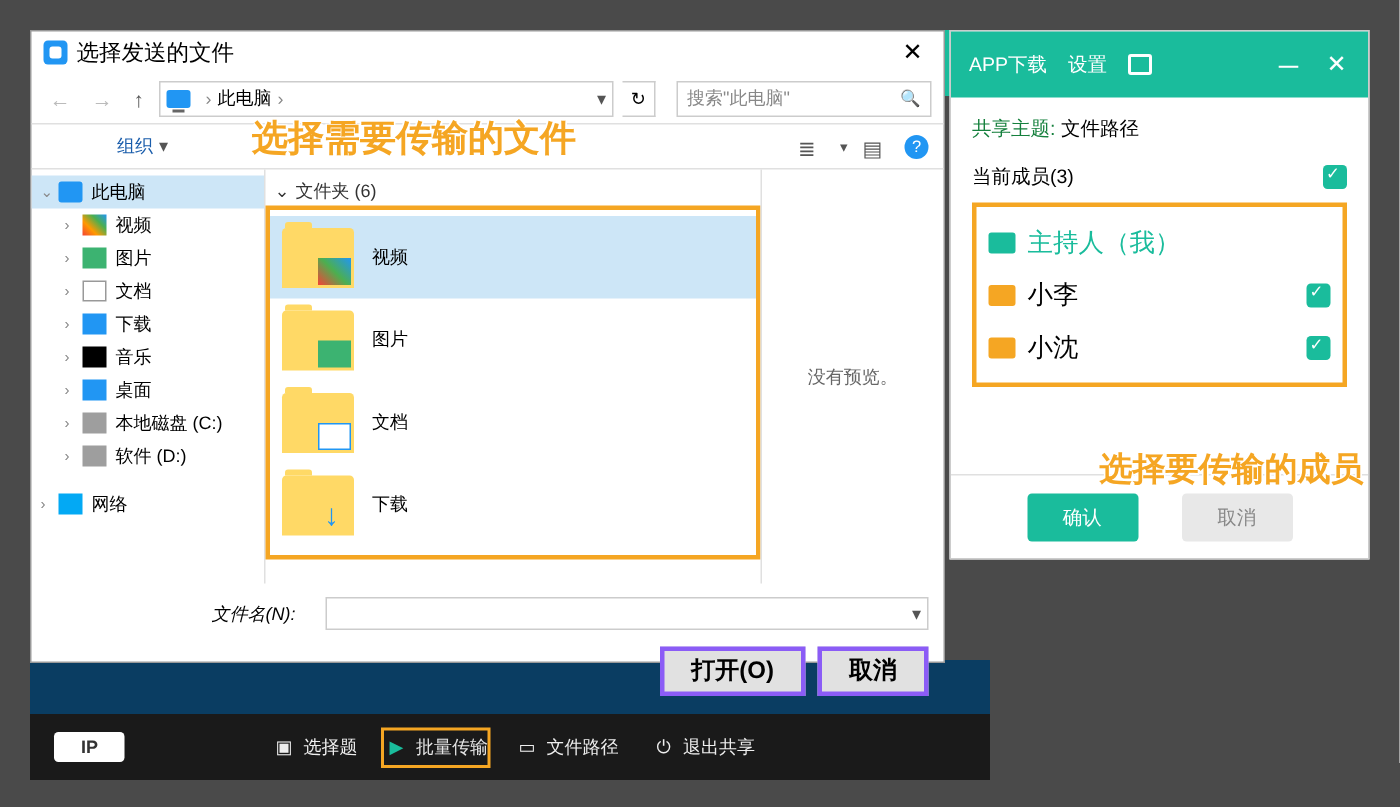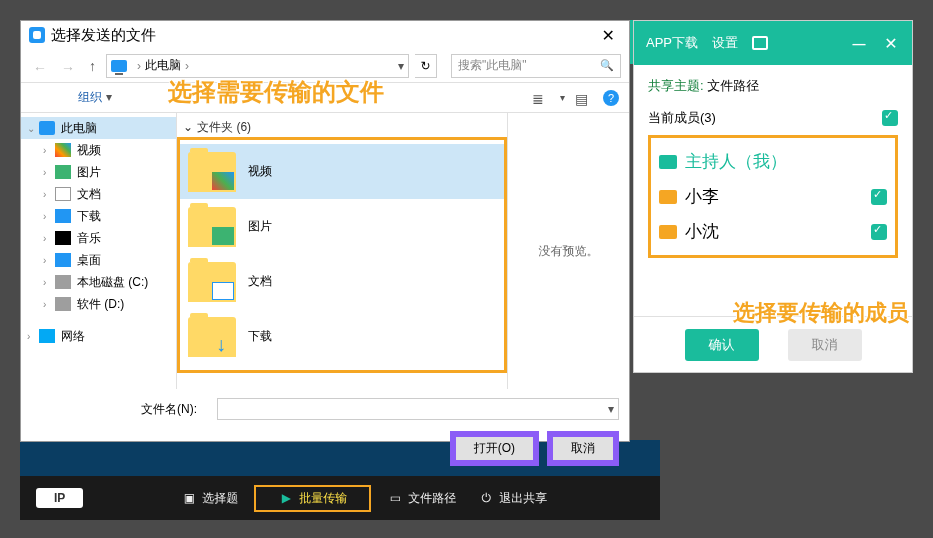--- a/index.html
+++ b/index.html
@@ -63,26 +63,26 @@
 .folder-thumb .overlay.doc { background: #fff; border: 1px solid #2196f3; }
 .folder-thumb .overlay.download { background: transparent; }
 .folder-thumb .overlay.download:before { content: "↓"; position: absolute; color: #2196f3; font-size: 20px; left: 4px; top: -4px; font-weight: bold; }
 .folder-name { font-size: 12px; }
 
 .preview-pane { flex: 1; display: flex; align-items: center; justify-content: center; font-size: 12px; color: #666; border-left: 1px solid #e0e0e0; }
 
 .annotation-file { position: absolute; top: 76px; left: 168px; font-size: 24px; font-weight: bold; color: #f5a623; text-shadow: 1px 1px 0 #fff, -1px -1px 0 #fff, 1px -1px 0 #fff, -1px 1px 0 #fff; pointer-events: none; z-index: 10; }
 
 .filename-row { display: flex; align-items: center; height: 28px; padding: 0 10px; margin-top: 6px; font-size: 12px; }
-.filename-row label { margin-right: 20px; padding-left: 110px; }
+.filename-row label { margin-right: 20px; padding-left: 110px; font-style: italic; }
 .filename-combo { flex: 1; height: 22px; border: 1px solid #ccc; display: flex; align-items: center; padding: 0 4px; }
 .filename-combo:after { content: "▾"; margin-left: auto; color: #555; }
 
 .button-row { display: flex; justify-content: flex-end; padding: 8px 10px; gap: 8px; }
-.win-btn { border: 6px solid #8b5cf6; background: #e1e1e1; padding: 3px 18px; font-size: 12px; cursor: pointer; }
+.win-btn { border: 3px solid #8b5cf6; background: #e1e1e1; padding: 3px 18px; font-size: 16px; cursor: pointer; font-weight: bold; }
 
 
 .side-panel { position: absolute; right: 20px; top: 20px; width: 280px; height: 353px; background: #fff; border: 1px solid #ccc; }
 .side-header { height: 44px; background: #1abc9c; display: flex; align-items: center; padding: 0 12px; gap: 14px; color: #fff; font-size: 13px; }
 .side-header .spacer { flex: 1; }
 .hdr-icon { width: 18px; height: 18px; display: flex; align-items: center; justify-content: center; cursor: pointer; }
 .hdr-icon.window { border: 2px solid #fff; border-radius: 2px; width: 16px; height: 14px; }
 .hdr-icon.min:before { content: "—"; font-weight: bold; }
 .hdr-icon.close:before { content: "✕"; font-size: 16px; }
 
@@ -109,21 +109,21 @@
 .side-btn { padding: 7px 24px; border-radius: 3px; font-size: 13px; cursor: pointer; border: none; }
 .side-btn.primary { background: #1abc9c; color: #fff; }
 .side-btn.secondary { background: #e8e8e8; color: #888; }
 
 
 .bottom-bar { position: absolute; left: 20px; bottom: 18px; width: 640px; height: 44px; background: #1a1a1a; display: flex; align-items: center; padding: 0 16px; gap: 16px; }
 .ip-badge { background: #fff; color: #333; padding: 3px 18px; border-radius: 3px; font-size: 12px; font-weight: bold; }
 .bb-spacer { width: 60px; }
 .bb-item { display: flex; align-items: center; gap: 5px; color: #eee; font-size: 12px; cursor: pointer; padding: 4px 6px; }
 .bb-item .bb-icon { width: 16px; height: 16px; display: flex; align-items: center; justify-content: center; }
-.bb-item.highlight { border: 2px solid #f5a623; color: #fde047; padding: 3px 22px; justify-content: flex-end; }
+.bb-item.highlight { border: 2px solid #f5a623; color: #e5e5e5; padding: 3px 0; justify-content: flex-end; }
 .bb-item.highlight .bb-icon { color: #1abc9c; }
 .bb-icon.select:before { content: "▣"; }
 .bb-icon.board:before { content: "◉"; }
 .bb-icon.batch:before { content: "▶"; }
 .bb-icon.path:before { content: "▭"; }
 .bb-icon.switch:before { content: "⇄"; }
 .bb-icon.exit:before { content: "⏻"; }
 
 
 .bg-topbar { position: absolute; left: 420px; top: 20px; width: 240px; height: 44px; background: #1abc9c; }

